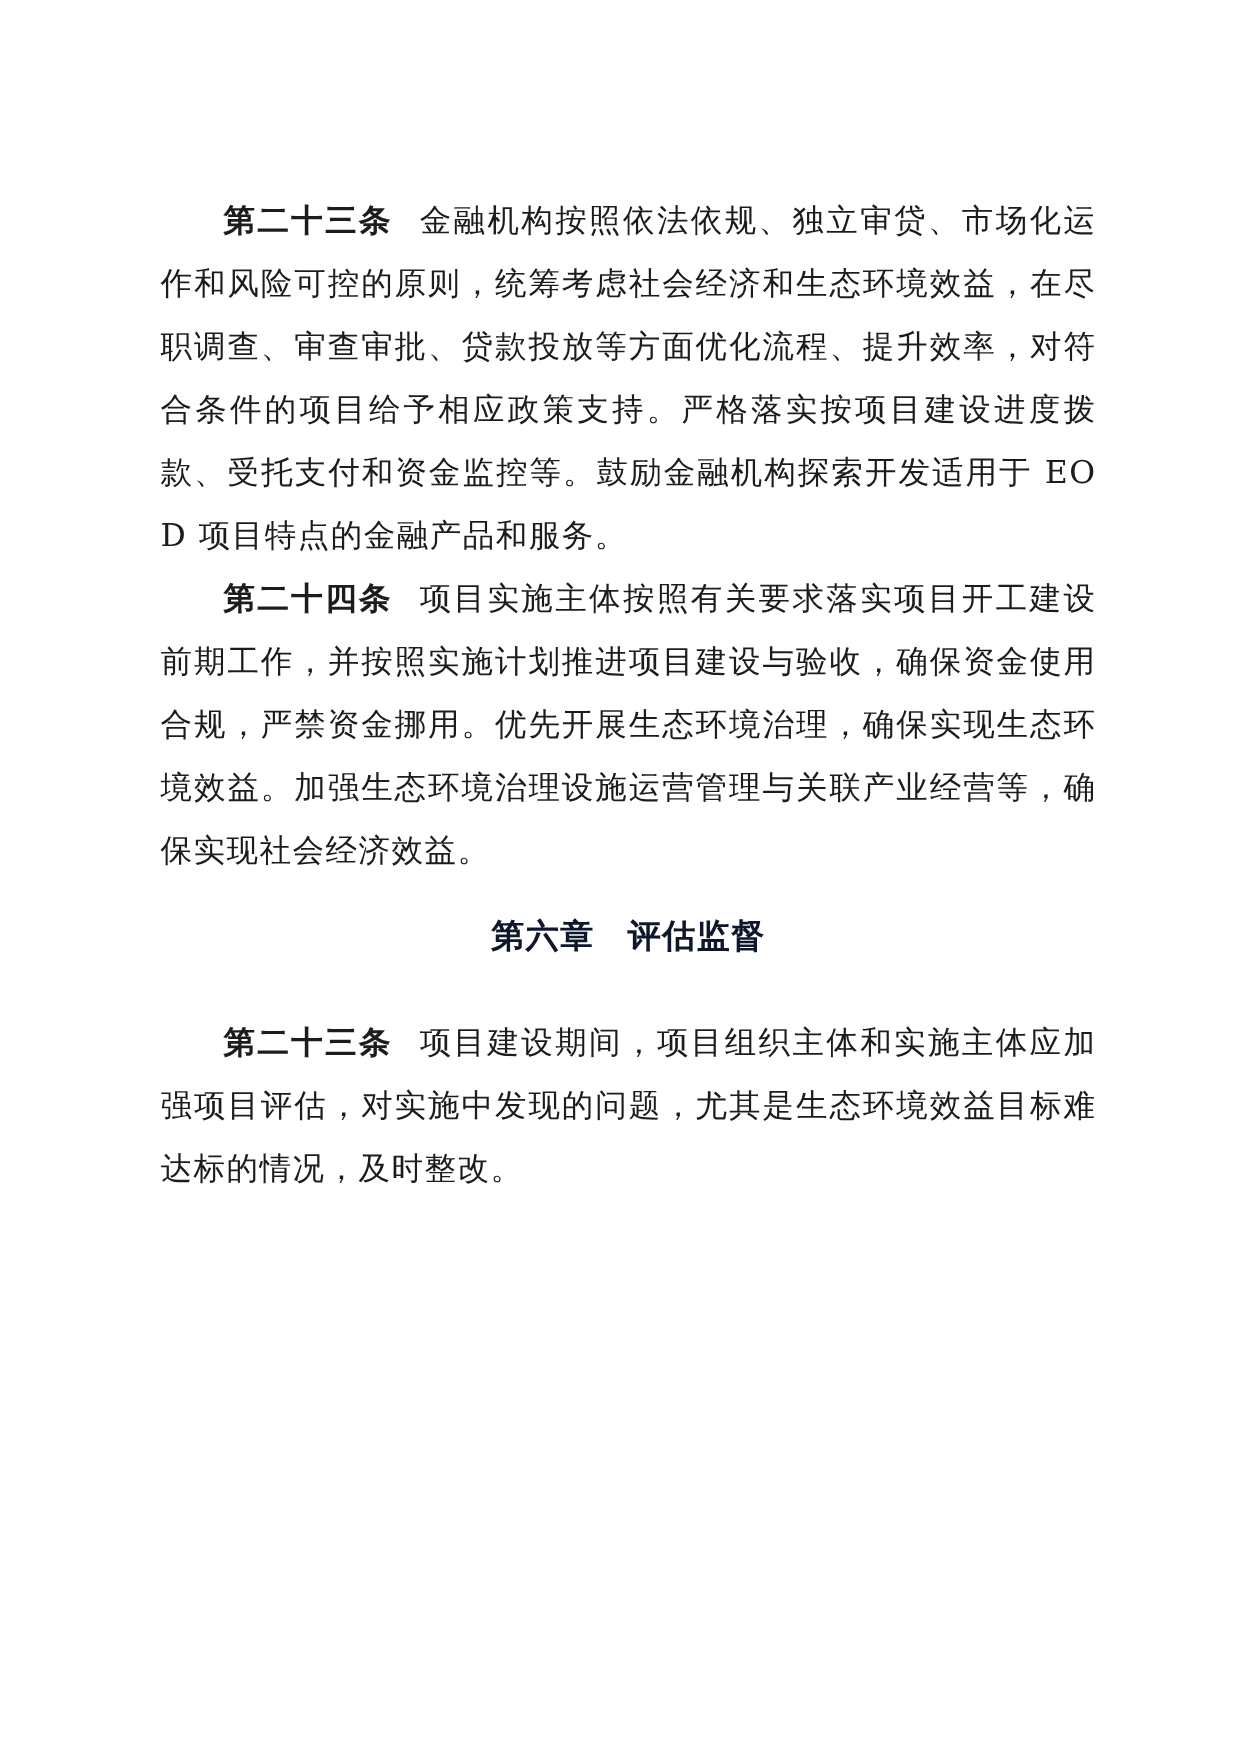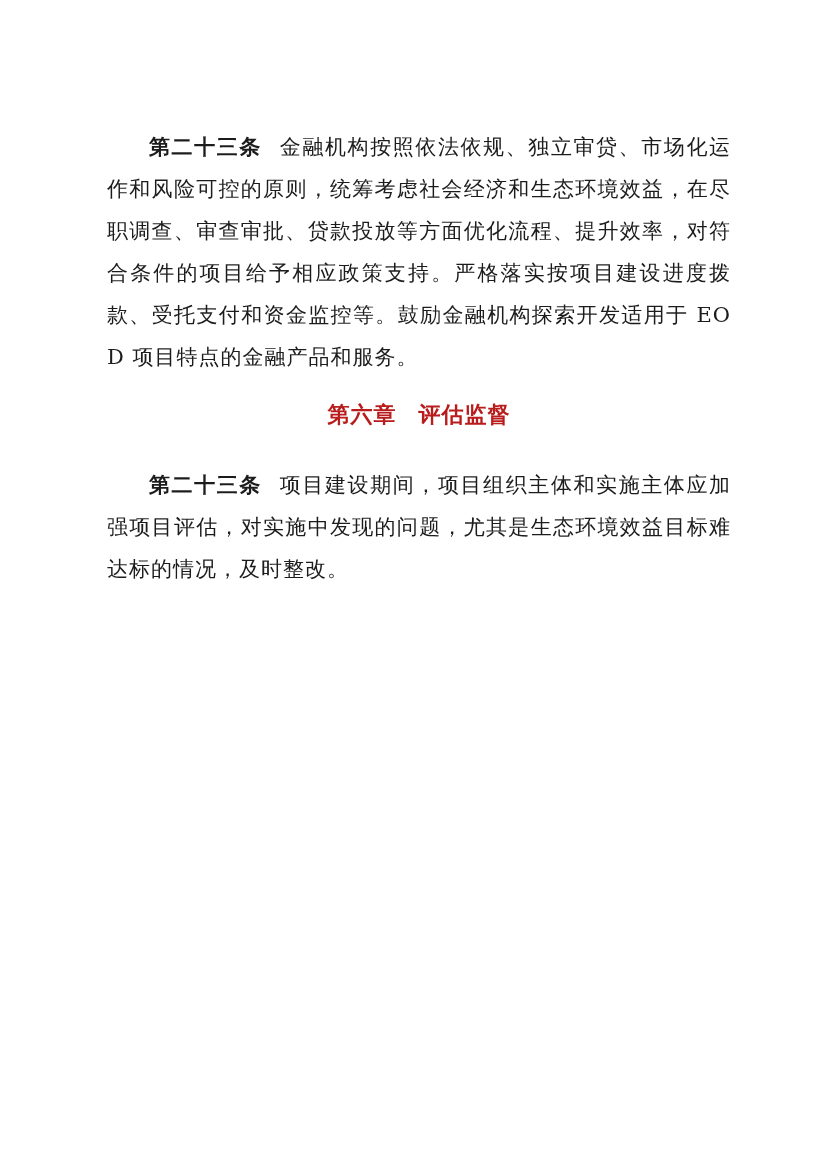--- a/index.html
+++ b/index.html
@@ -38,21 +38,21 @@
     padding-right: 0.85em;
   }
   .chapter {
     font-size: 22px;
     font-weight: bold;
     font-family: "DejaVu Sans", "Liberation Sans", sans-serif;
     text-align: center;
     margin: 20px 0 32px 0;
     line-height: 34px;
     letter-spacing: 1px;
-    color: #b91c1c;
+    color: #0f172a;
   }
   .chapter-gap {
     display: inline-block;
     width: 1em;
   }
   .footer {
     position: absolute;
     top: 1044px;
     left: 633px;
     display: flex;
@@ -73,20 +73,23 @@
 </head>
 <body>
 
 <div class="page">
   <div class="content">
 
     <p class="para">
       <span class="art-num">第二十三条</span><span>金融机构按照依法依规、独立审贷、市场化运作和风险可控的原则，统筹考虑社会经济和生态环境效益，在尽职调查、审查审批、贷款投放等方面优化流程、提升效率，对符合条件的项目给予相应政策支持。严格落实按项目建设进度拨款、受托支付和资金监控等。鼓励金融机构探索开发适用于 EOD 项目特点的金融产品和服务。</span>
     </p>
 
+    <p class="para">
+      <span class="art-num">第二十四条</span><span>项目实施主体按照有关要求落实项目开工建设前期工作，并按照实施计划推进项目建设与验收，确保资金使用合规，严禁资金挪用。优先开展生态环境治理，确保实现生态环境效益。加强生态环境治理设施运营管理与关联产业经营等，确保实现社会经济效益。</span>
+    </p>
 
 
 
     <h2 class="chapter">
       <span>第六章</span><span class="chapter-gap"></span><span>评估监督</span>
     </h2>
 
     <p class="para">
       <span class="art-num">第二十三条</span><span>项目建设期间，项目组织主体和实施主体应加强项目评估，对实施中发现的问题，尤其是生态环境效益目标难达标的情况，及时整改。</span>
     </p>

